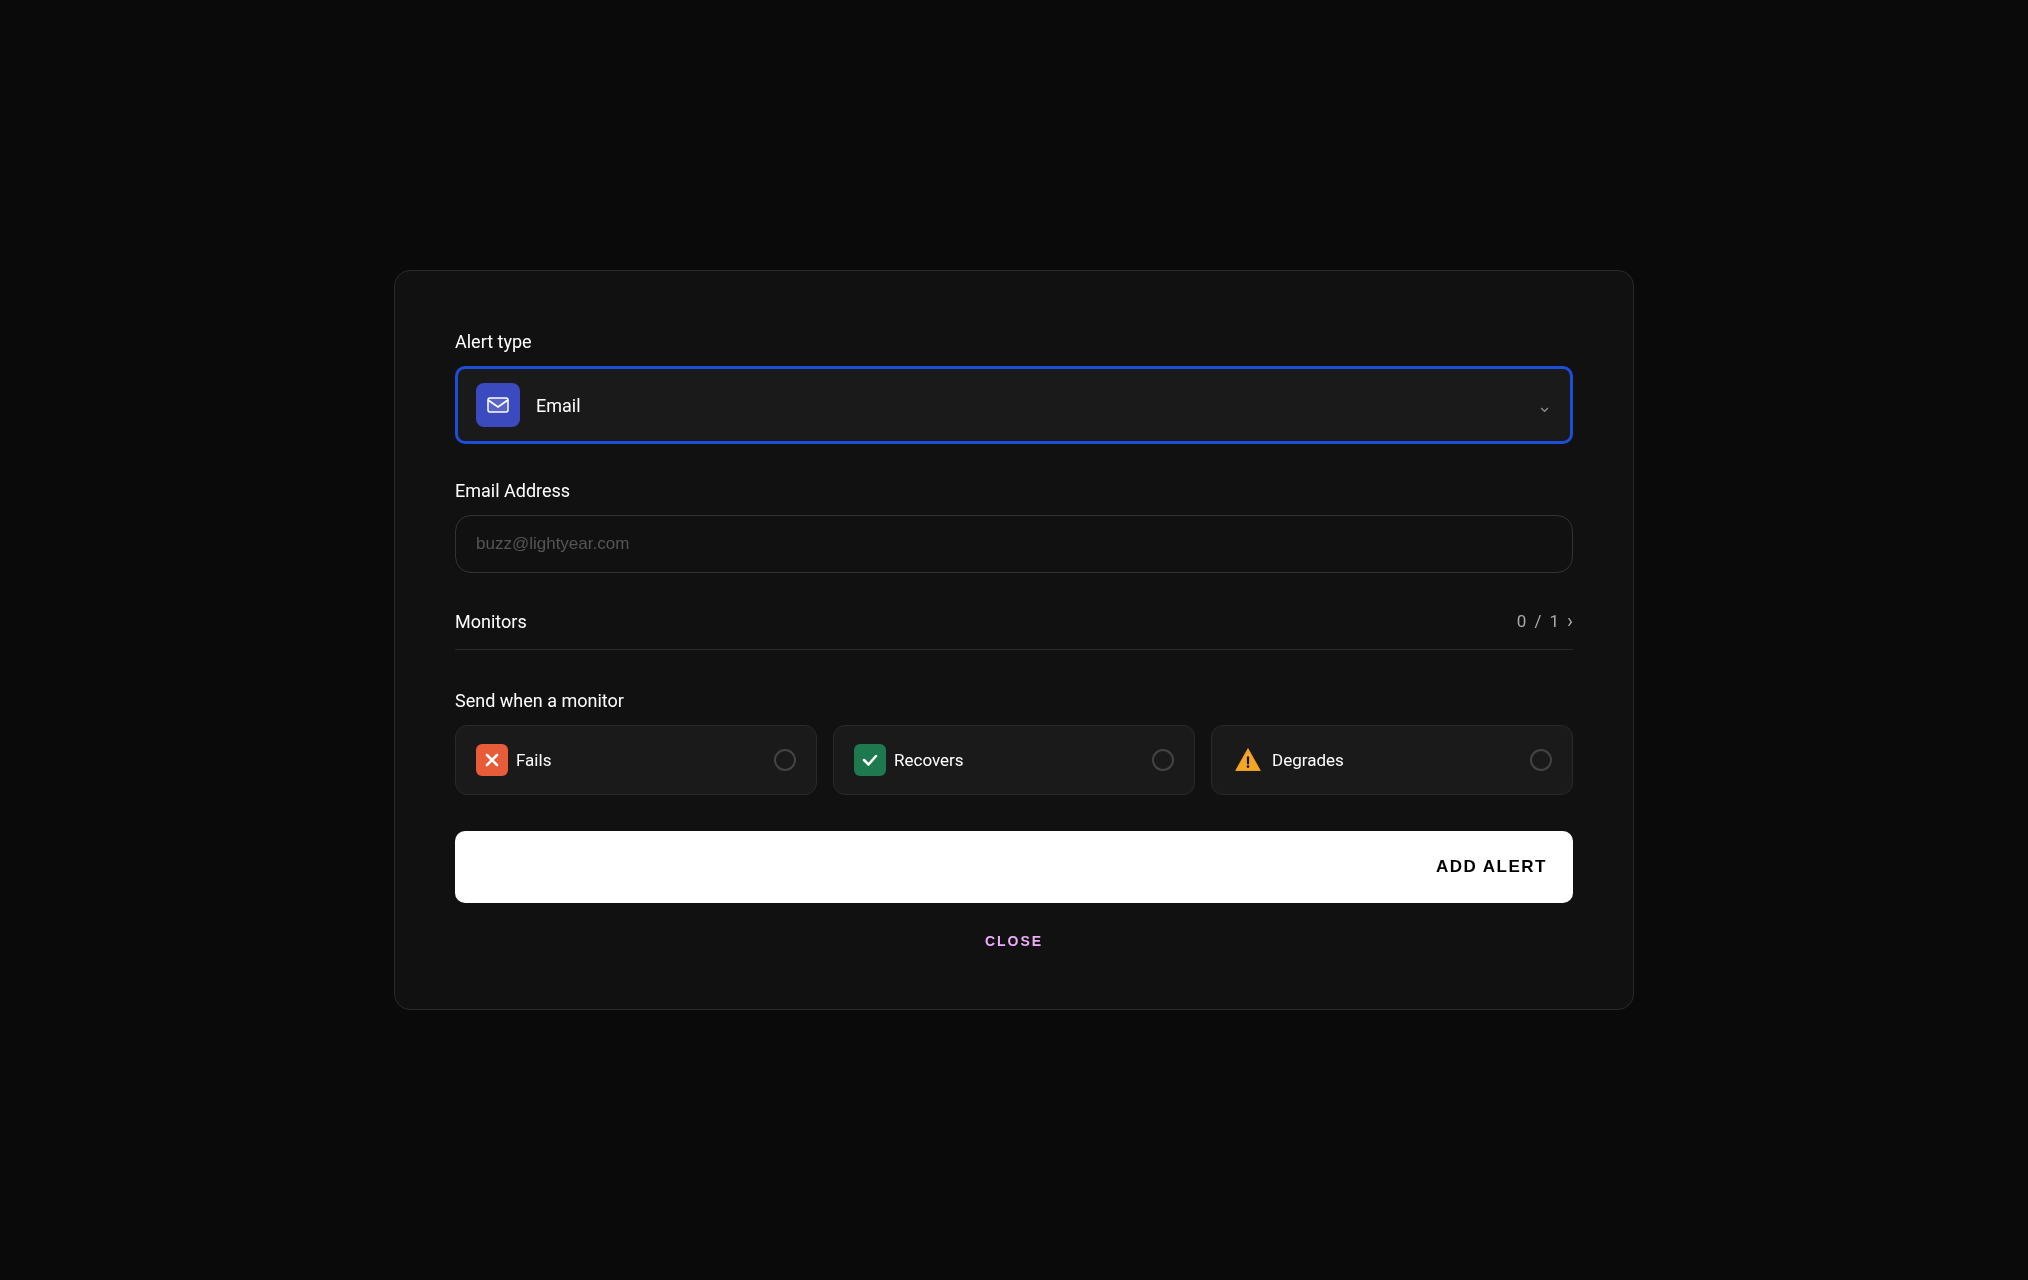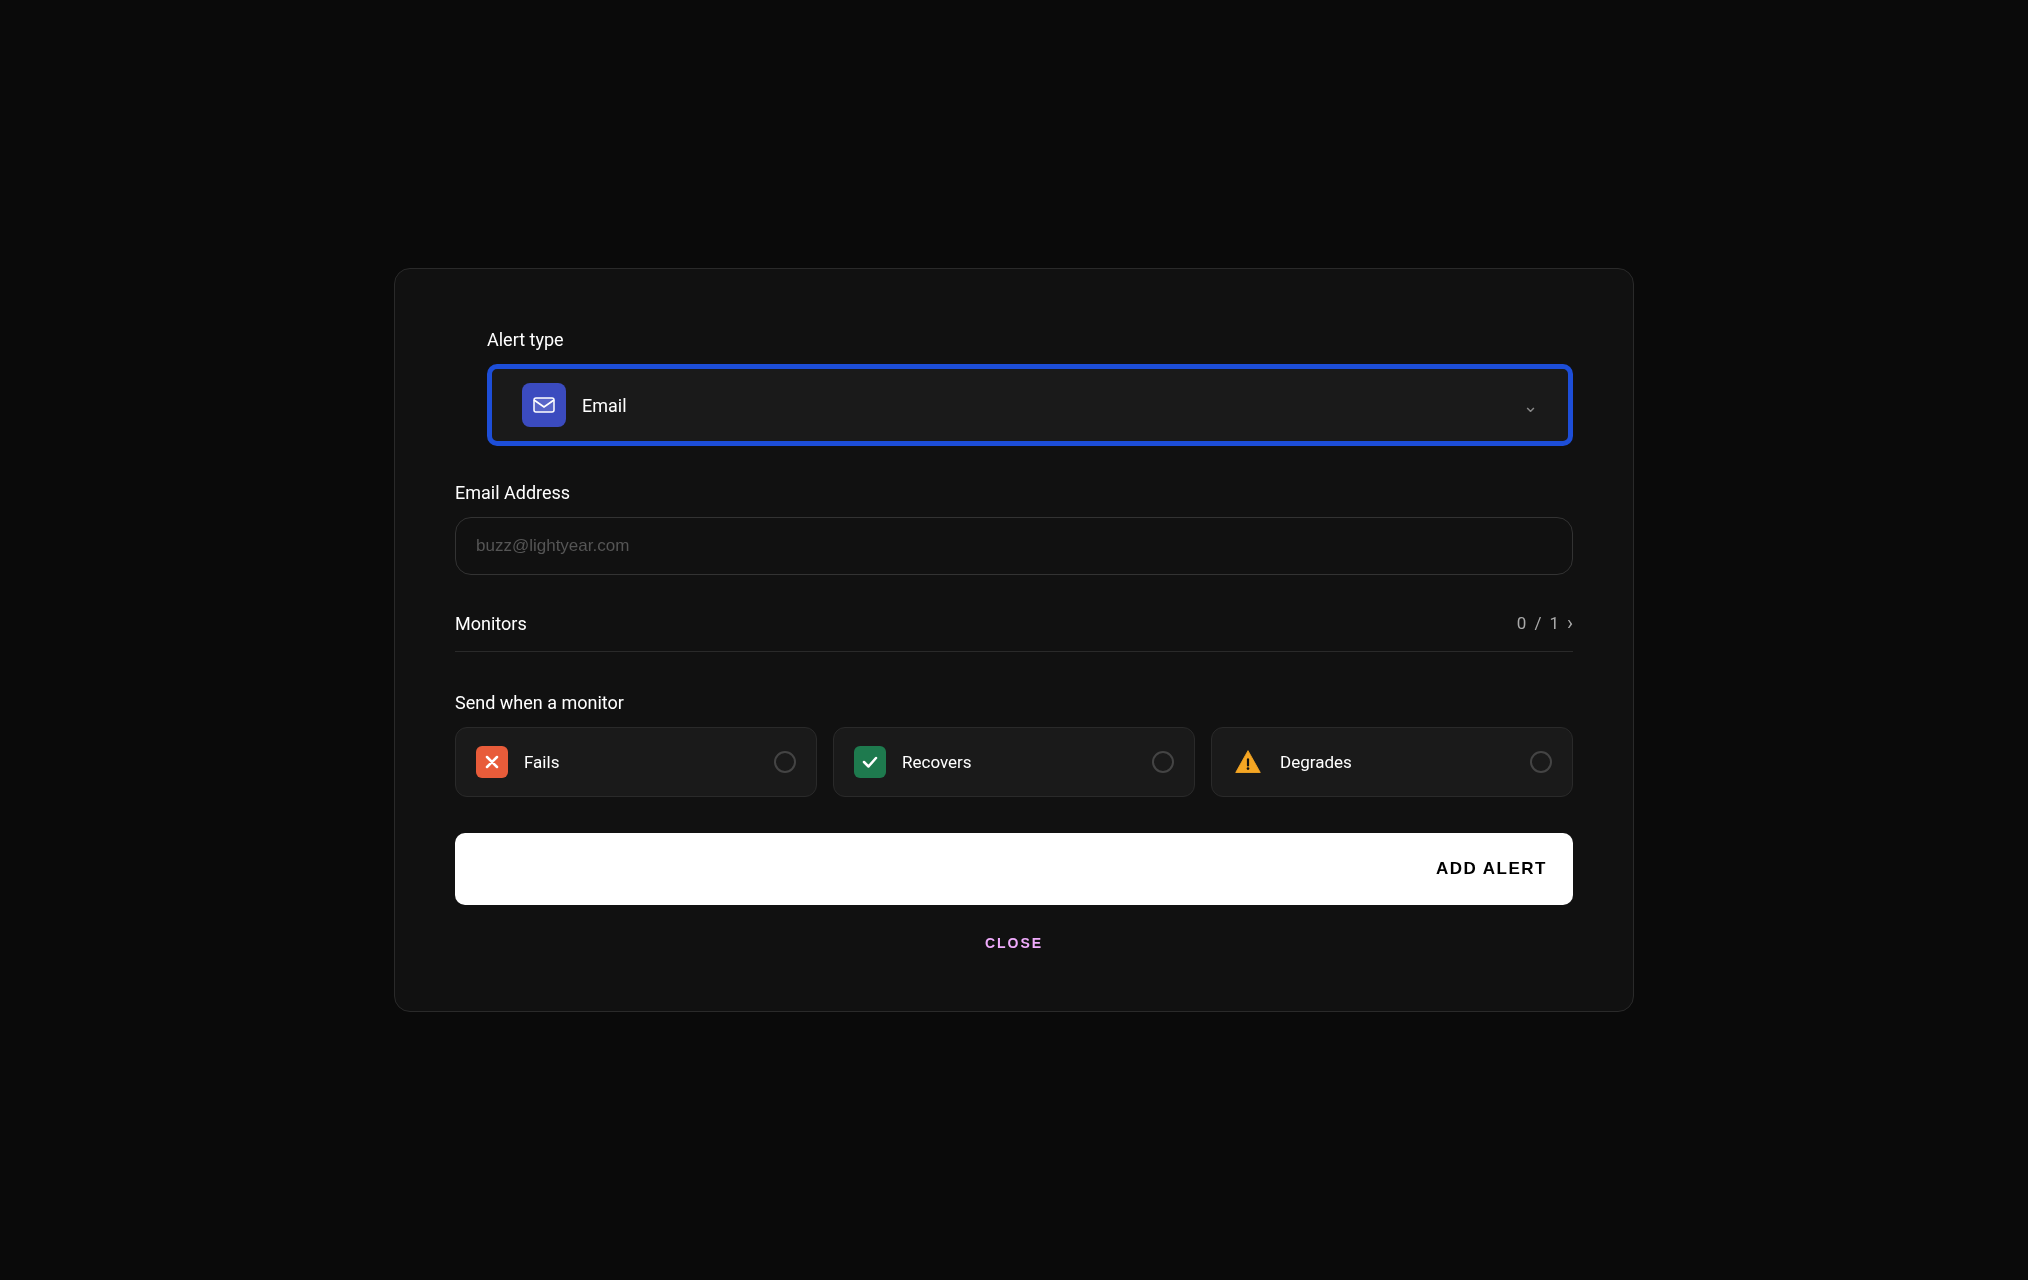--- a/index.html
+++ b/index.html
@@ -29,28 +29,27 @@
     .field-label {
       color: #ffffff;
       font-size: 18px;
       font-weight: 400;
       margin-bottom: 14px;
     }
 
     
     .alert-type-section {
       margin-bottom: 36px;
-      margin-left: 32px;
     }
 
     .alert-type-dropdown {
       background-color: #1a1a1a;
-      border: 5px solid #1d4ed8;
+      border: 3px solid #1d4ed8;
       border-radius: 10px;
-      padding: 14px 30px;
+      padding: 14px 18px;
       display: flex;
       align-items: center;
       justify-content: space-between;
       cursor: pointer;
       width: 100%;
     }
 
     .alert-type-left {
       display: flex;
       align-items: center;
@@ -148,21 +147,21 @@
       display: flex;
       align-items: center;
       justify-content: space-between;
       flex: 1;
       cursor: pointer;
     }
 
     .option-left {
       display: flex;
       align-items: center;
-      gap: 16px;
+      gap: 8px;
     }
 
     .option-icon {
       width: 32px;
       height: 32px;
       display: flex;
       align-items: center;
       justify-content: center;
       border-radius: 6px;
       font-size: 18px;

